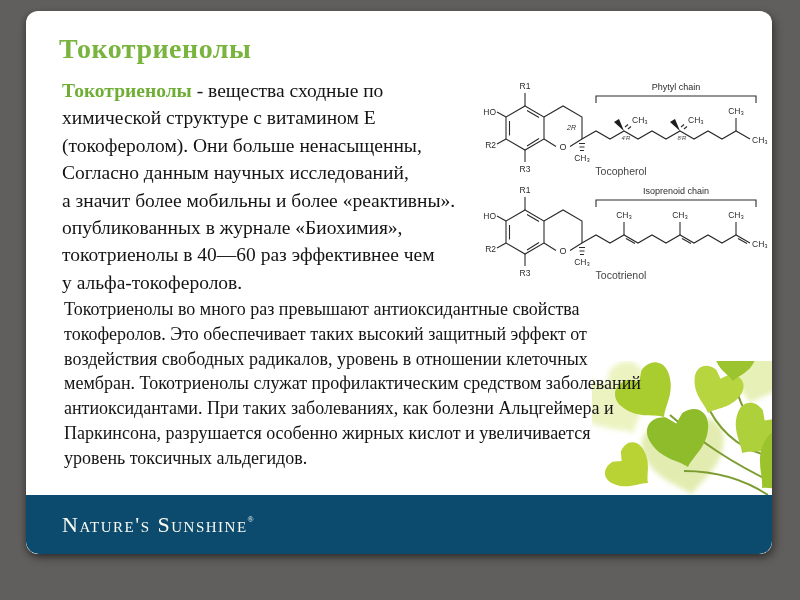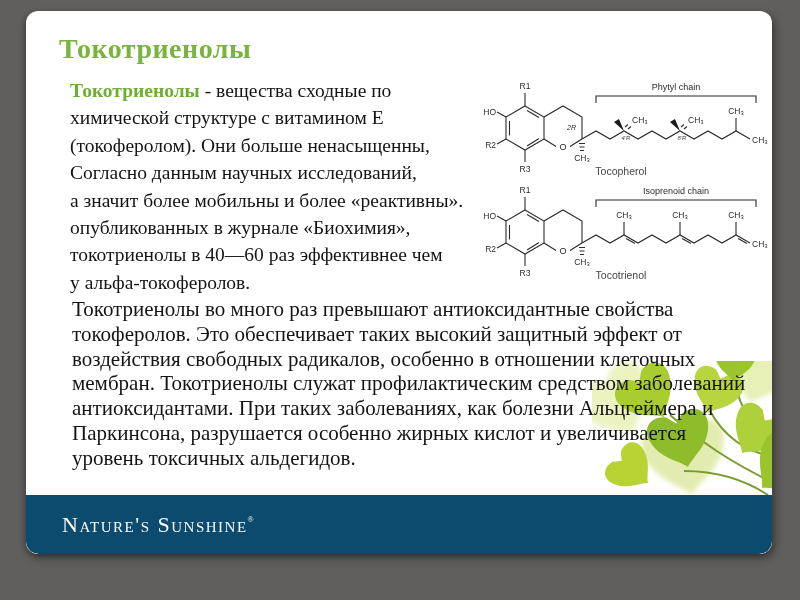--- a/index.html
+++ b/index.html
@@ -17,23 +17,23 @@
     position:absolute;left:33px;top:22px;
     font-size:28px;font-weight:bold;color:#78b43e;letter-spacing:.5px;
   }
   .para1{
     position:absolute;left:36px;top:66px;width:440px;
     font-size:19.5px;line-height:27.4px;color:#141414;z-index:2;
   }
   .para1 .lead{color:#6fae35;font-weight:bold;}
   .para2{
     position:absolute;left:38px;top:286px;width:700px;
-    font-size:21px;line-height:24.8px;color:#141414;z-index:2;
+    font-size:18px;line-height:24.8px;color:#141414;z-index:2;
   }
-  .line{white-space:nowrap;margin-left:8px;}
+  .line{white-space:nowrap;}
   .diagram{
     position:absolute;left:455px;top:66px;width:292px;z-index:2;
   }
   .struct{display:block;}
   .struct text{font-family:"Liberation Sans", sans-serif;fill:#2b2b2b;}
   .struct .lbl{font-size:8.5px;}
   .struct .atom{font-size:9px;}
   .struct .st{font-size:7px;font-style:italic;}
   .struct .tiny{font-size:6px;font-style:italic;fill:#444;}
   .struct .chain-lbl{font-size:9px;}
@@ -167,21 +167,21 @@
       <use href="#leaf" transform="translate(96,106) rotate(-15) scale(1.05)" fill="#8fbc2b"></use>
       <use href="#leaf" transform="translate(150,92) rotate(35) scale(0.92)" fill="#aed03a"></use>
       <use href="#leaf" transform="translate(56,122) rotate(-50) scale(0.8)" fill="#b9d335"></use>
       <use href="#leaf" transform="translate(170,127) rotate(45) scale(1.1)" fill="#9ac32c"></use>
     </g>
   </svg>
 
   <div class="para2">
     <div class="line">Токотриенолы во много раз превышают антиоксидантные свойства</div>
     <div class="line">токоферолов. Это обеспечивает таких высокий защитный эффект от</div>
-    <div class="line">воздействия свободных радикалов, особенно в отношении клеточных</div>
+    <div class="line">воздействия свободных радикалов, уровень в отношении клеточных</div>
     <div class="line">мембран. Токотриенолы служат профилактическим средством заболеваний</div>
     <div class="line">антиоксидантами. При таких заболеваниях, как болезни Альцгеймера и</div>
     <div class="line">Паркинсона, разрушается особенно жирных кислот и увеличивается</div>
     <div class="line">уровень токсичных альдегидов.</div>
   </div>
 
   <div class="footer-bar">
     <div class="logo"><span>Nature's Sunshine</span><span class="reg">®</span></div>
   </div>
 

